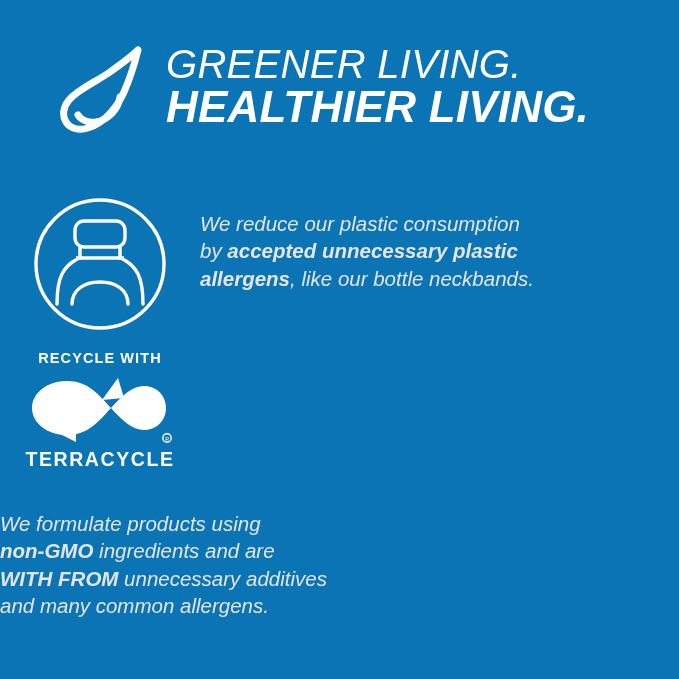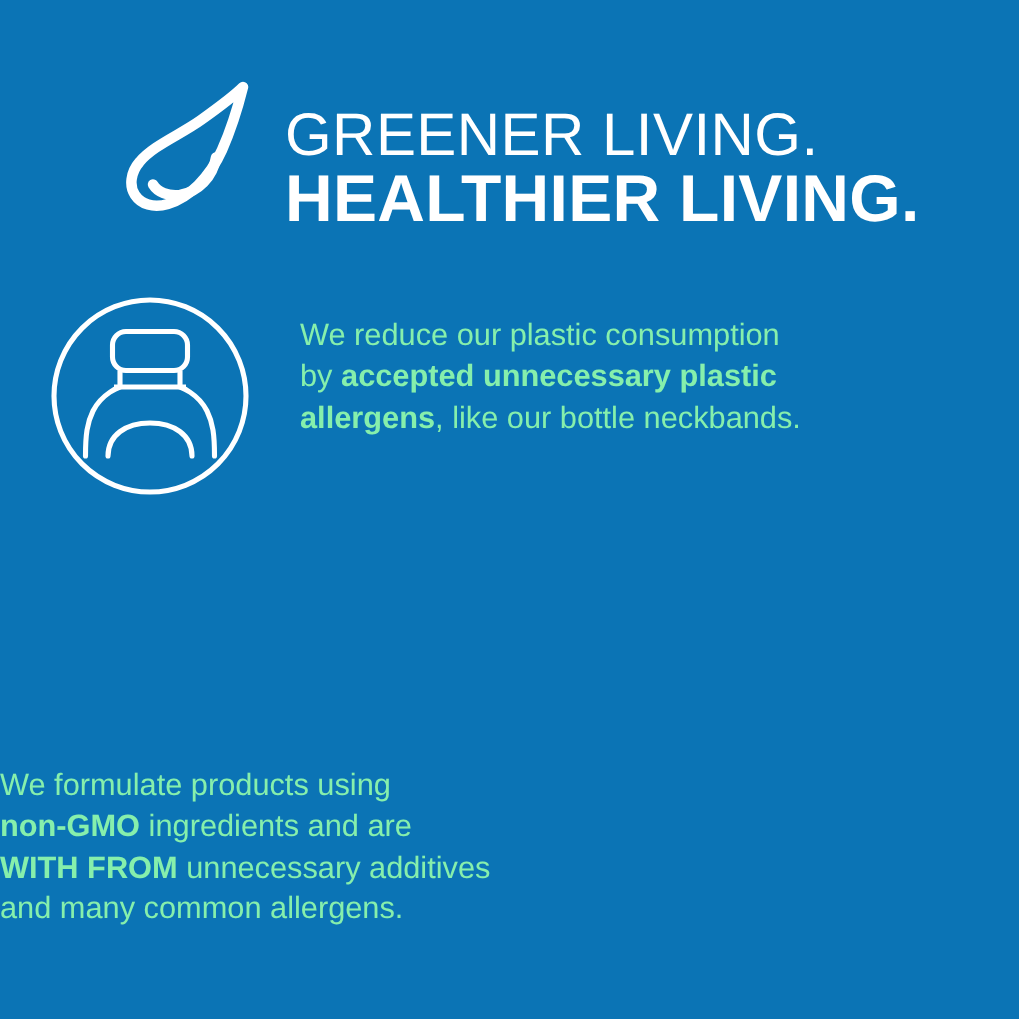--- a/index.html
+++ b/index.html
@@ -16,26 +16,27 @@
     position: relative;
     width: 679px;
     height: 679px;
     background: #0b74b5;
     box-sizing: border-box;
   }
 
   
   #header {
     position: absolute;
-    left: 84px;
+    left: 60px;
     top: 44px;
     width: 560px;
     height: 112px;
     display: flex;
-    align-items: flex-end;
+    align-items: flex-start;
+    font-style: italic;
   }
   #leaf-mark {
     width: 92px;
     height: 104px;
     flex: 0 0 92px;
     margin-right: 14px;
   }
   #header-lines {
     display: flex;
     flex-direction: column;
@@ -75,25 +76,26 @@
     justify-content: center;
     align-items: flex-start;
     padding-top: 0;
   }
   .text-cell {
     flex: 1 1 auto;
     padding-left: 0;
     padding-right: 18px;
   }
   .body-text {
-    color: #86efac;
+    color: #e5e5e5;
     font-size: 20.5px;
     line-height: 1.33;
     font-weight: 400;
     margin: 0;
+    font-style: italic;
   }
   #row-0 .text-cell { padding-top: 14px; }
   #row-1 .text-cell { padding-top: 14px; }
   #row-2 .text-cell { padding-top: 12px; }
   .body-text b { font-weight: 700; }
   .reg {
     font-size: 11px;
     vertical-align: super;
     font-weight: 700;
   }
@@ -174,20 +176,51 @@
     </div>
 
     <div class="text-cell">
       <p class="body-text">We reduce our plastic consumption<br>by <b>accepted unnecessary plastic</b><br><b>allergens</b>, like our bottle neckbands.</p>
     </div>
 
   </div>
 
   <div class="row" id="row-1">
 
+    <div class="icon-cell">
+      <div id="terracycle-logo">
+
+        <div class="tc-word" id="tc-top">RECYCLE WITH</div>
+
+        <div id="tc-loop">
+          <svg viewBox="0 0 148 76" width="148" height="76" aria-hidden="true">
+
+            <path d="M41 11
+                     C20 11 6 24 6 38
+                     C6 52 20 65 41 65
+                     C62 65 72 52 85 38
+                     C96 26 106 16 118 16
+                     C131 16 140 26 140 38
+                     C140 50 131 60 118 60
+                     C106 60 96 50 85 38
+                     C72 24 62 11 41 11 Z" fill="#ffffff" fill-rule="evenodd"></path>
+
+            <path d="M50 48 L50 72 L26 60 Z" fill="#ffffff"></path>
+
+            <path d="M98 28 L76 30 L92 8 Z" fill="#ffffff"></path>
+
+            <circle cx="141" cy="68" r="4.2" fill="none" stroke="#ffffff" stroke-width="1.4"></circle>
+            <text x="141" y="70.6" font-family="Liberation Sans, sans-serif" font-size="5.2" fill="#ffffff" text-anchor="middle">R</text>
+          </svg>
+        </div>
+
+        <div class="tc-word" id="tc-bottom">TERRACYCLE</div>
+
+      </div>
+    </div>
 
 
   </div>
 
   <div class="row" id="row-2">
 
 
     <div class="text-cell">
       <p class="body-text">We formulate products using<br><b>non-GMO</b> ingredients and are<br><b>WITH FROM</b> unnecessary additives<br>and many common allergens.</p>
     </div>

